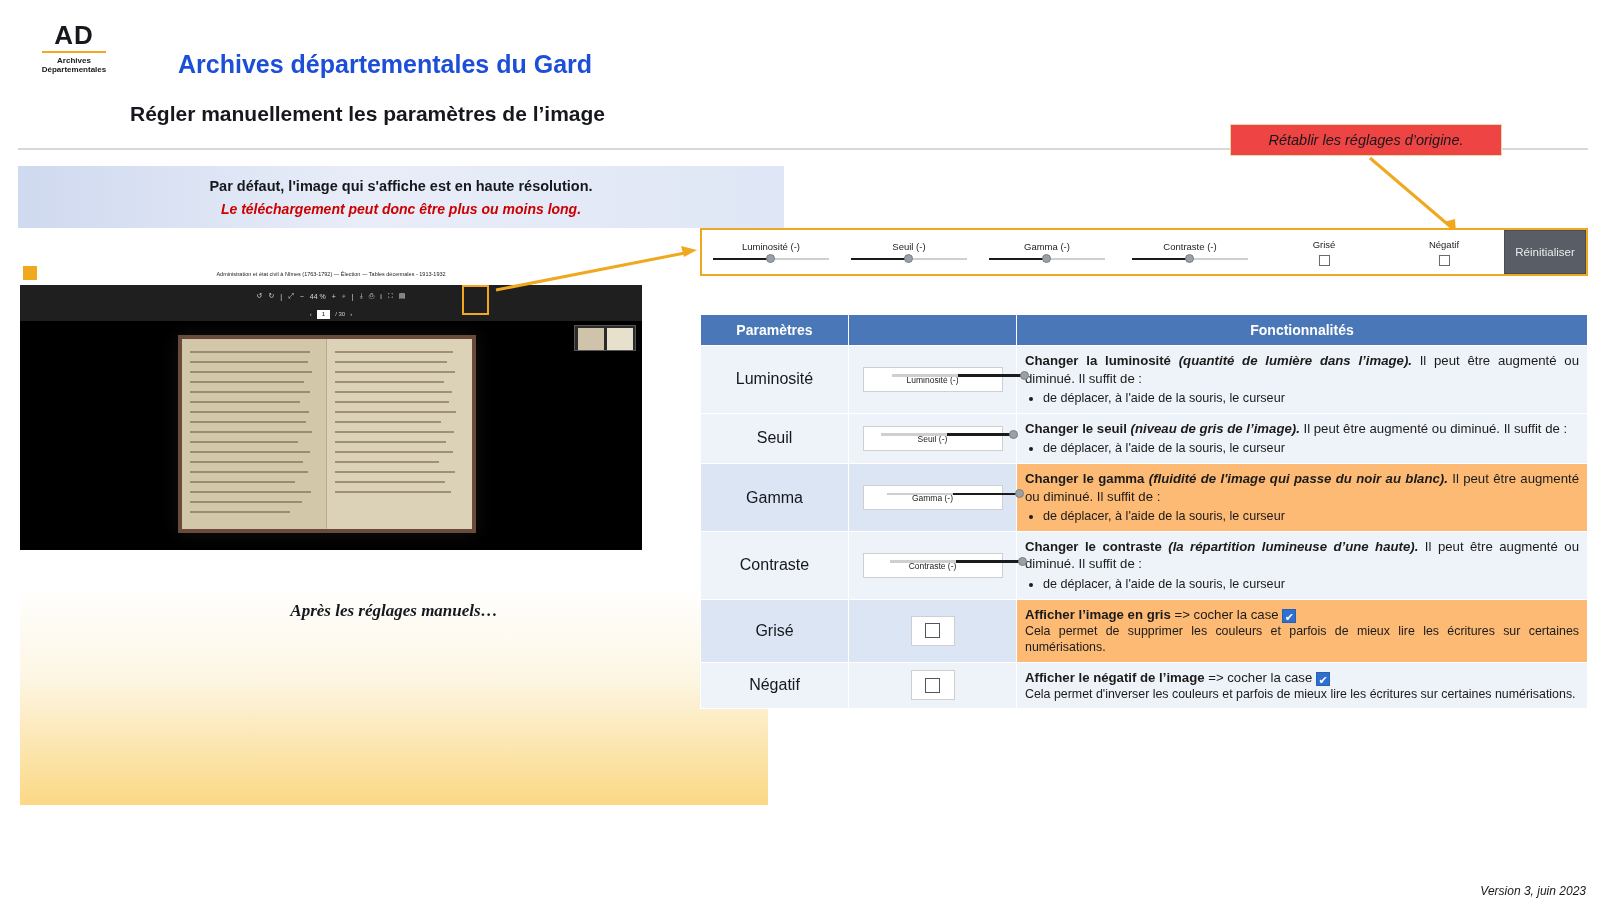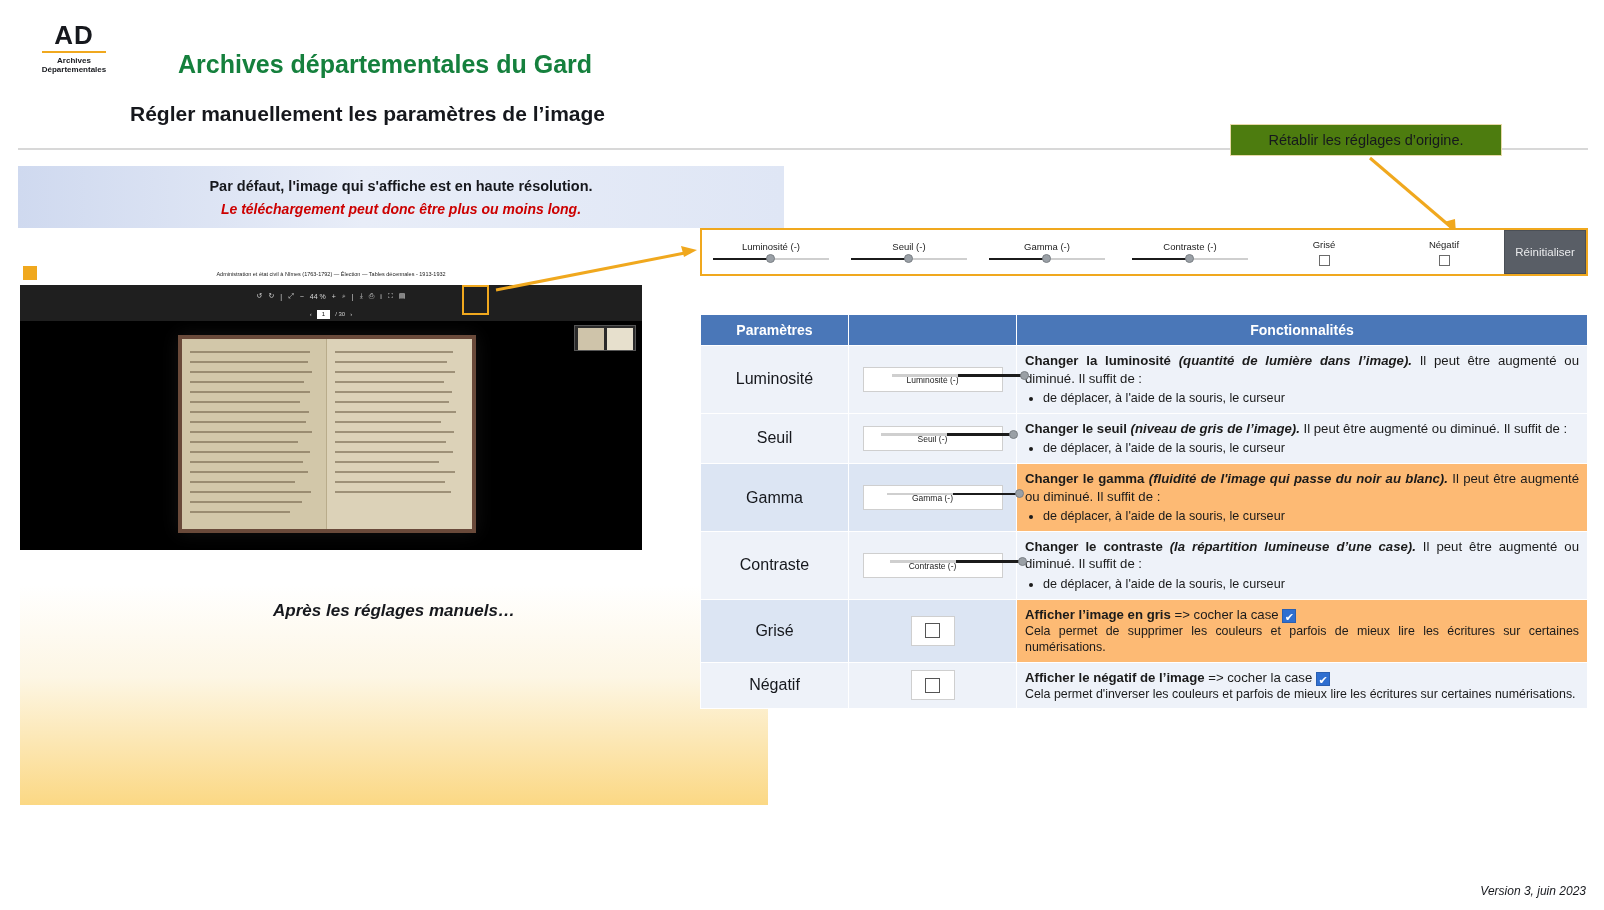--- a/index.html
+++ b/index.html
@@ -27,21 +27,21 @@
   .logo-arches { display:flex; gap:2px; margin-top:3px; }
   .logo-arches span { width:9px; height:9px; background:#fff; border-radius: 5px 5px 0 0; display:block; }
   .logo-bottom { width:92px; padding-top:4px; text-align:center; }
   .logo-bottom .ad { font-size: 26px; font-weight: bold; color:#16181d; line-height: 1; letter-spacing: 1px;}
   .logo-rule { width: 64px; height:2px; background:#f0a81e; margin: 3px auto 3px; }
   .logo-bottom .sub { font-size: 8px; font-weight: bold; color:#16181d; line-height: 1.15; }
 
   
   .title-main {
     position:absolute; left:178px; top:50px;
-    font-size: 25px; font-weight: bold; color:#15803d;
+    font-size: 25px; font-weight: bold; color:#1d4ed8;
   }
   .title-sub {
     position:absolute; left:130px; top:102px;
     font-size: 21px; font-weight: bold; color:#16181d;
   }
   .header-rule {
     position:absolute; left:18px; top:148px; width: 1570px; height:2px; background:#d8d8d8;
   }
 
   
@@ -94,36 +94,37 @@
   .book-page.right { background:#dcd2b8; }
   .book-line {
     position:absolute; left:8px; height:1.5px; background:#6b5b44; opacity:.55;
   }
 
   
   .note-gold {
     position:absolute; left:20px; top:585px; width: 748px; height: 220px;
     background: linear-gradient(to bottom, #ffffff 0%, #fdf6e4 42%, #fbd884 100%);
     padding: 16px 20px 6px 20px;
+    font-family: Liberation Serif, serif;
   }
   .note-gold .ng-title {
     text-align:center; font-size: 17px; font-weight:bold; font-style:italic; color:#16181d;
     margin-bottom: 16px;
   }
   .note-gold p {
     margin: 0 0 13px 0; font-size: 15.5px; font-weight:bold; color:#16181d;
     text-align: justify; line-height:1.32;
   }
 
   
   .callout {
     position:absolute; left:1230px; top:124px; width: 272px; height: 32px;
-    background: #4d7c0f; border: 1px solid #e8d9a8;
+    background: #ef4444; border: 1px solid #e8d9a8;
     display:flex; align-items:center; justify-content:center;
-    font-size: 14.5px; color:#16181d;
+    font-size: 14.5px; color:#16181d;font-style:italic;
   }
   .arrow-svg { position:absolute; left:0; top:0; width:1604px; height:910px; pointer-events:none; }
 
   
   .panel {
     position:absolute; left:700px; top:228px; width: 888px; height: 48px;
     border: 2px solid #f0a81e; background:#fff; display:flex; align-items:stretch;
   }
   .panel-inner { flex:1; display:flex; align-items:center; background:#fff; }
   .ctrl { display:flex; flex-direction:column; align-items:center; justify-content:center; }
@@ -437,21 +438,21 @@
         <span class="mini-slider">
           <span class="mlbl">Contraste (-)</span>
           <span class="mini-track">
             <span class="td" style="width:66px"></span>
             <span class="tl" style="width:66px"></span>
             <span class="kb" style="left:62px"></span>
           </span>
         </span>
       </td>
       <td class="c-desc">
-        <span class="lead">Changer le contraste </span><span class="it">(la répartition lumineuse d’une case).</span><span> Il peut être augmenté ou diminué. Il suffit de :</span>
+        <span class="lead">Changer le contraste </span><span class="it">(la répartition lumineuse d’une haute).</span><span> Il peut être augmenté ou diminué. Il suffit de :</span>
         <ul>
             <li>de déplacer, à l'aide de la souris, le curseur</li>
           </ul>
       </td>
     </tr>
 
     <tr class="row-b">
       <td class="c-param">Grisé</td>
       <td class="c-visual">
         <span class="big-chk">

